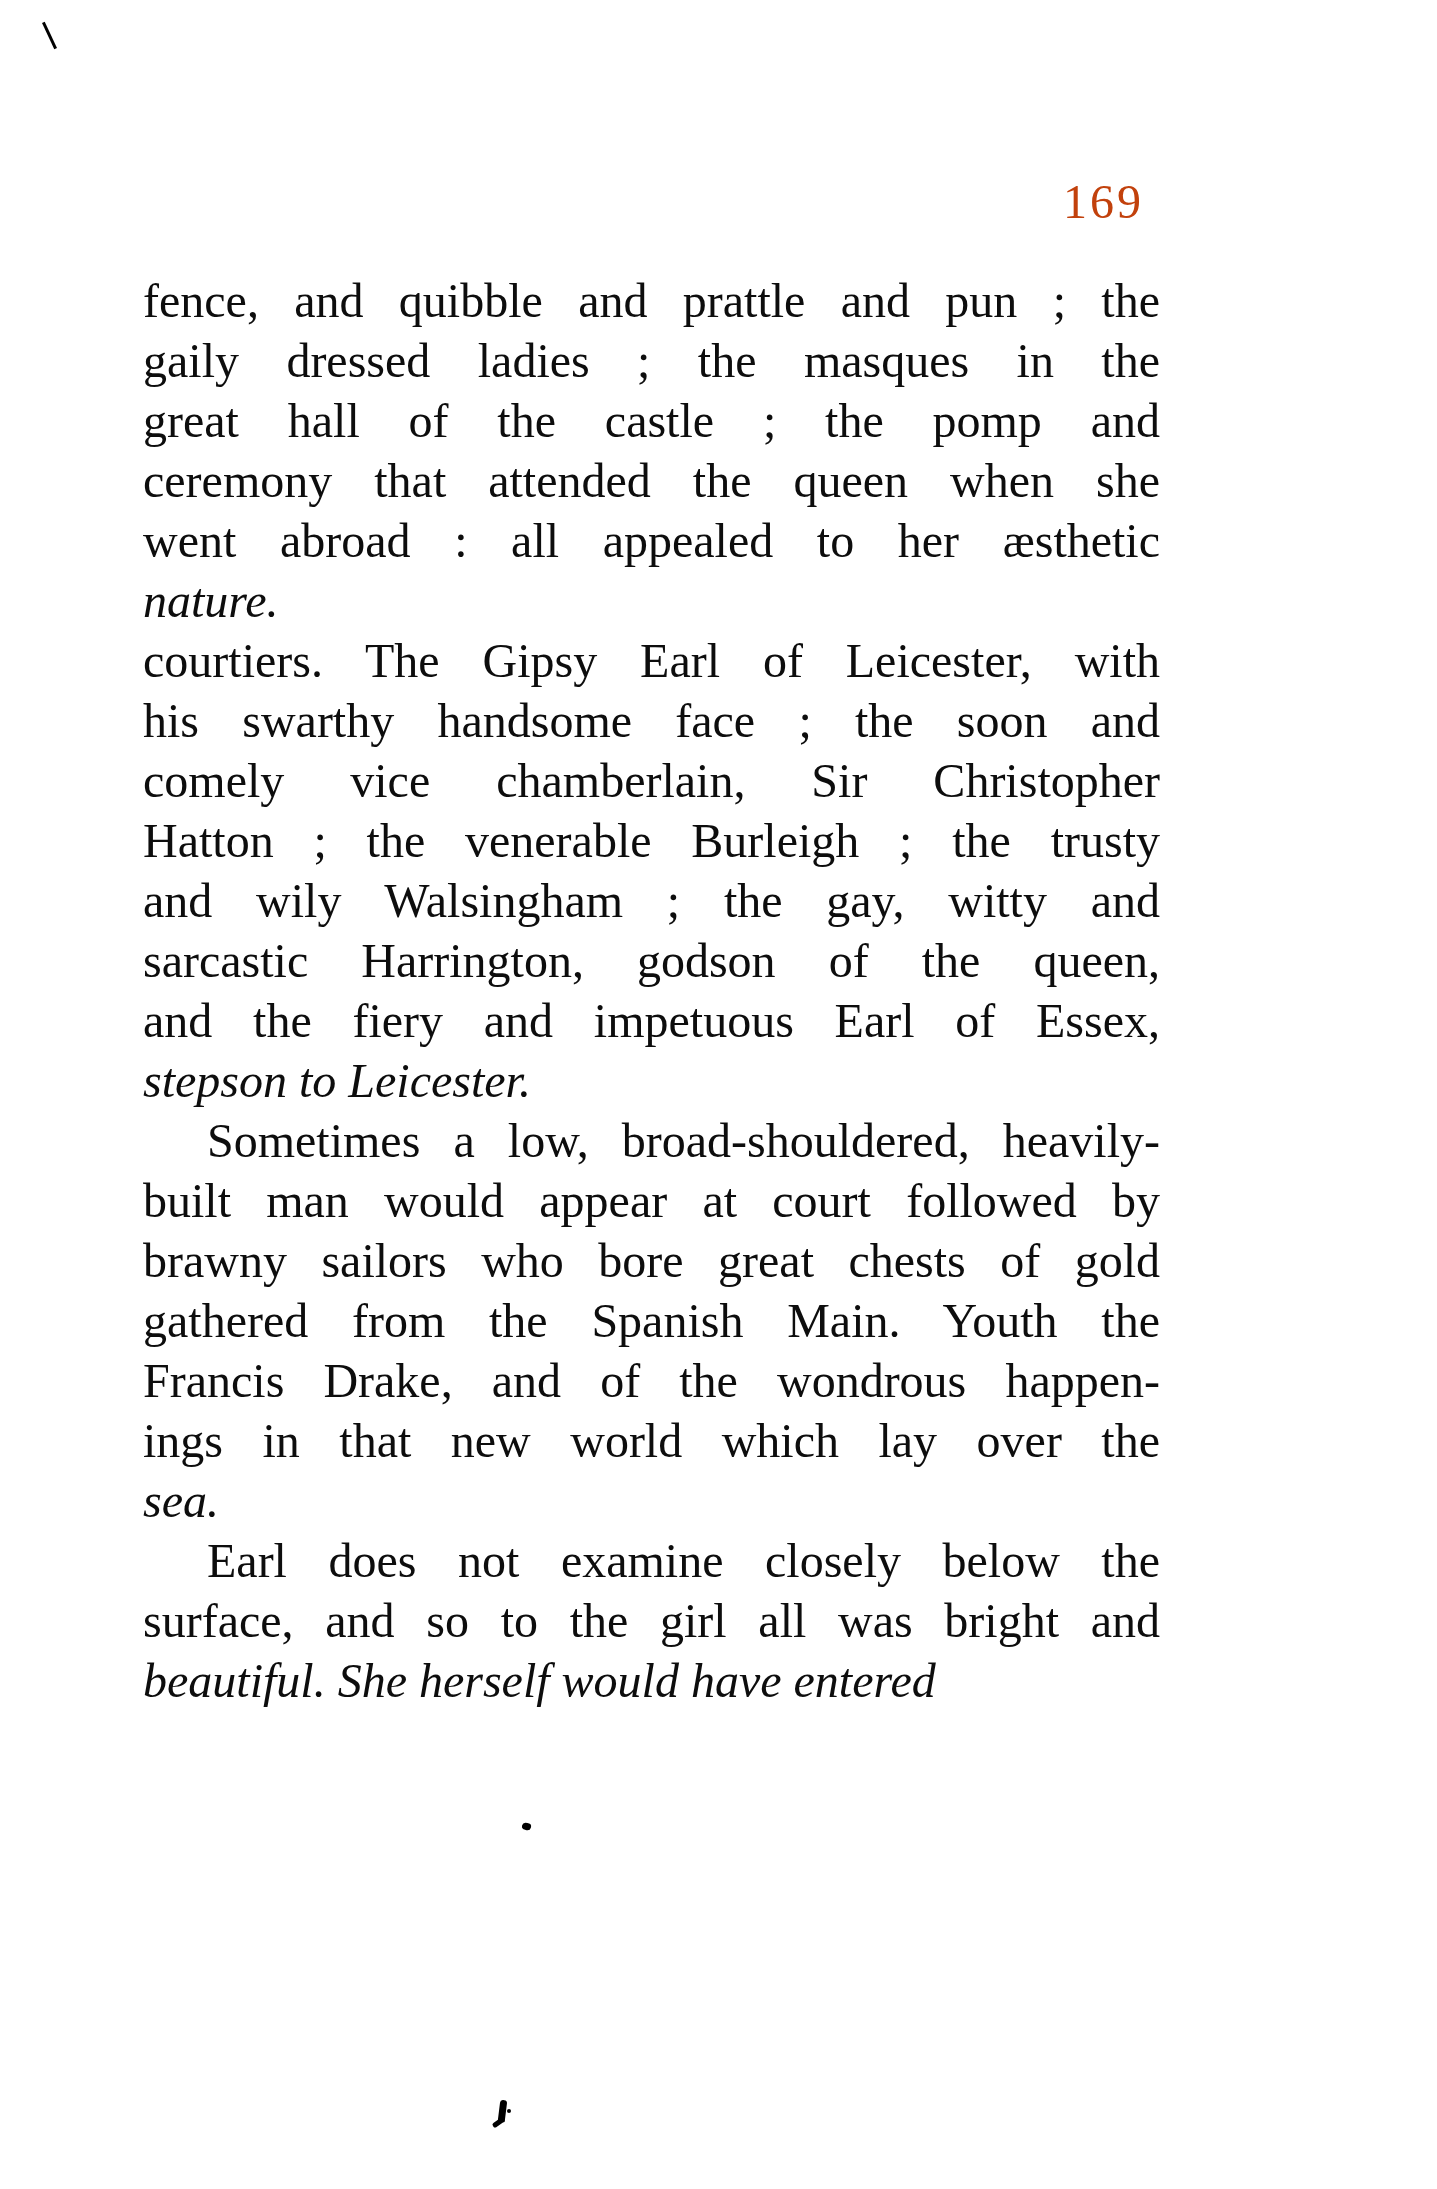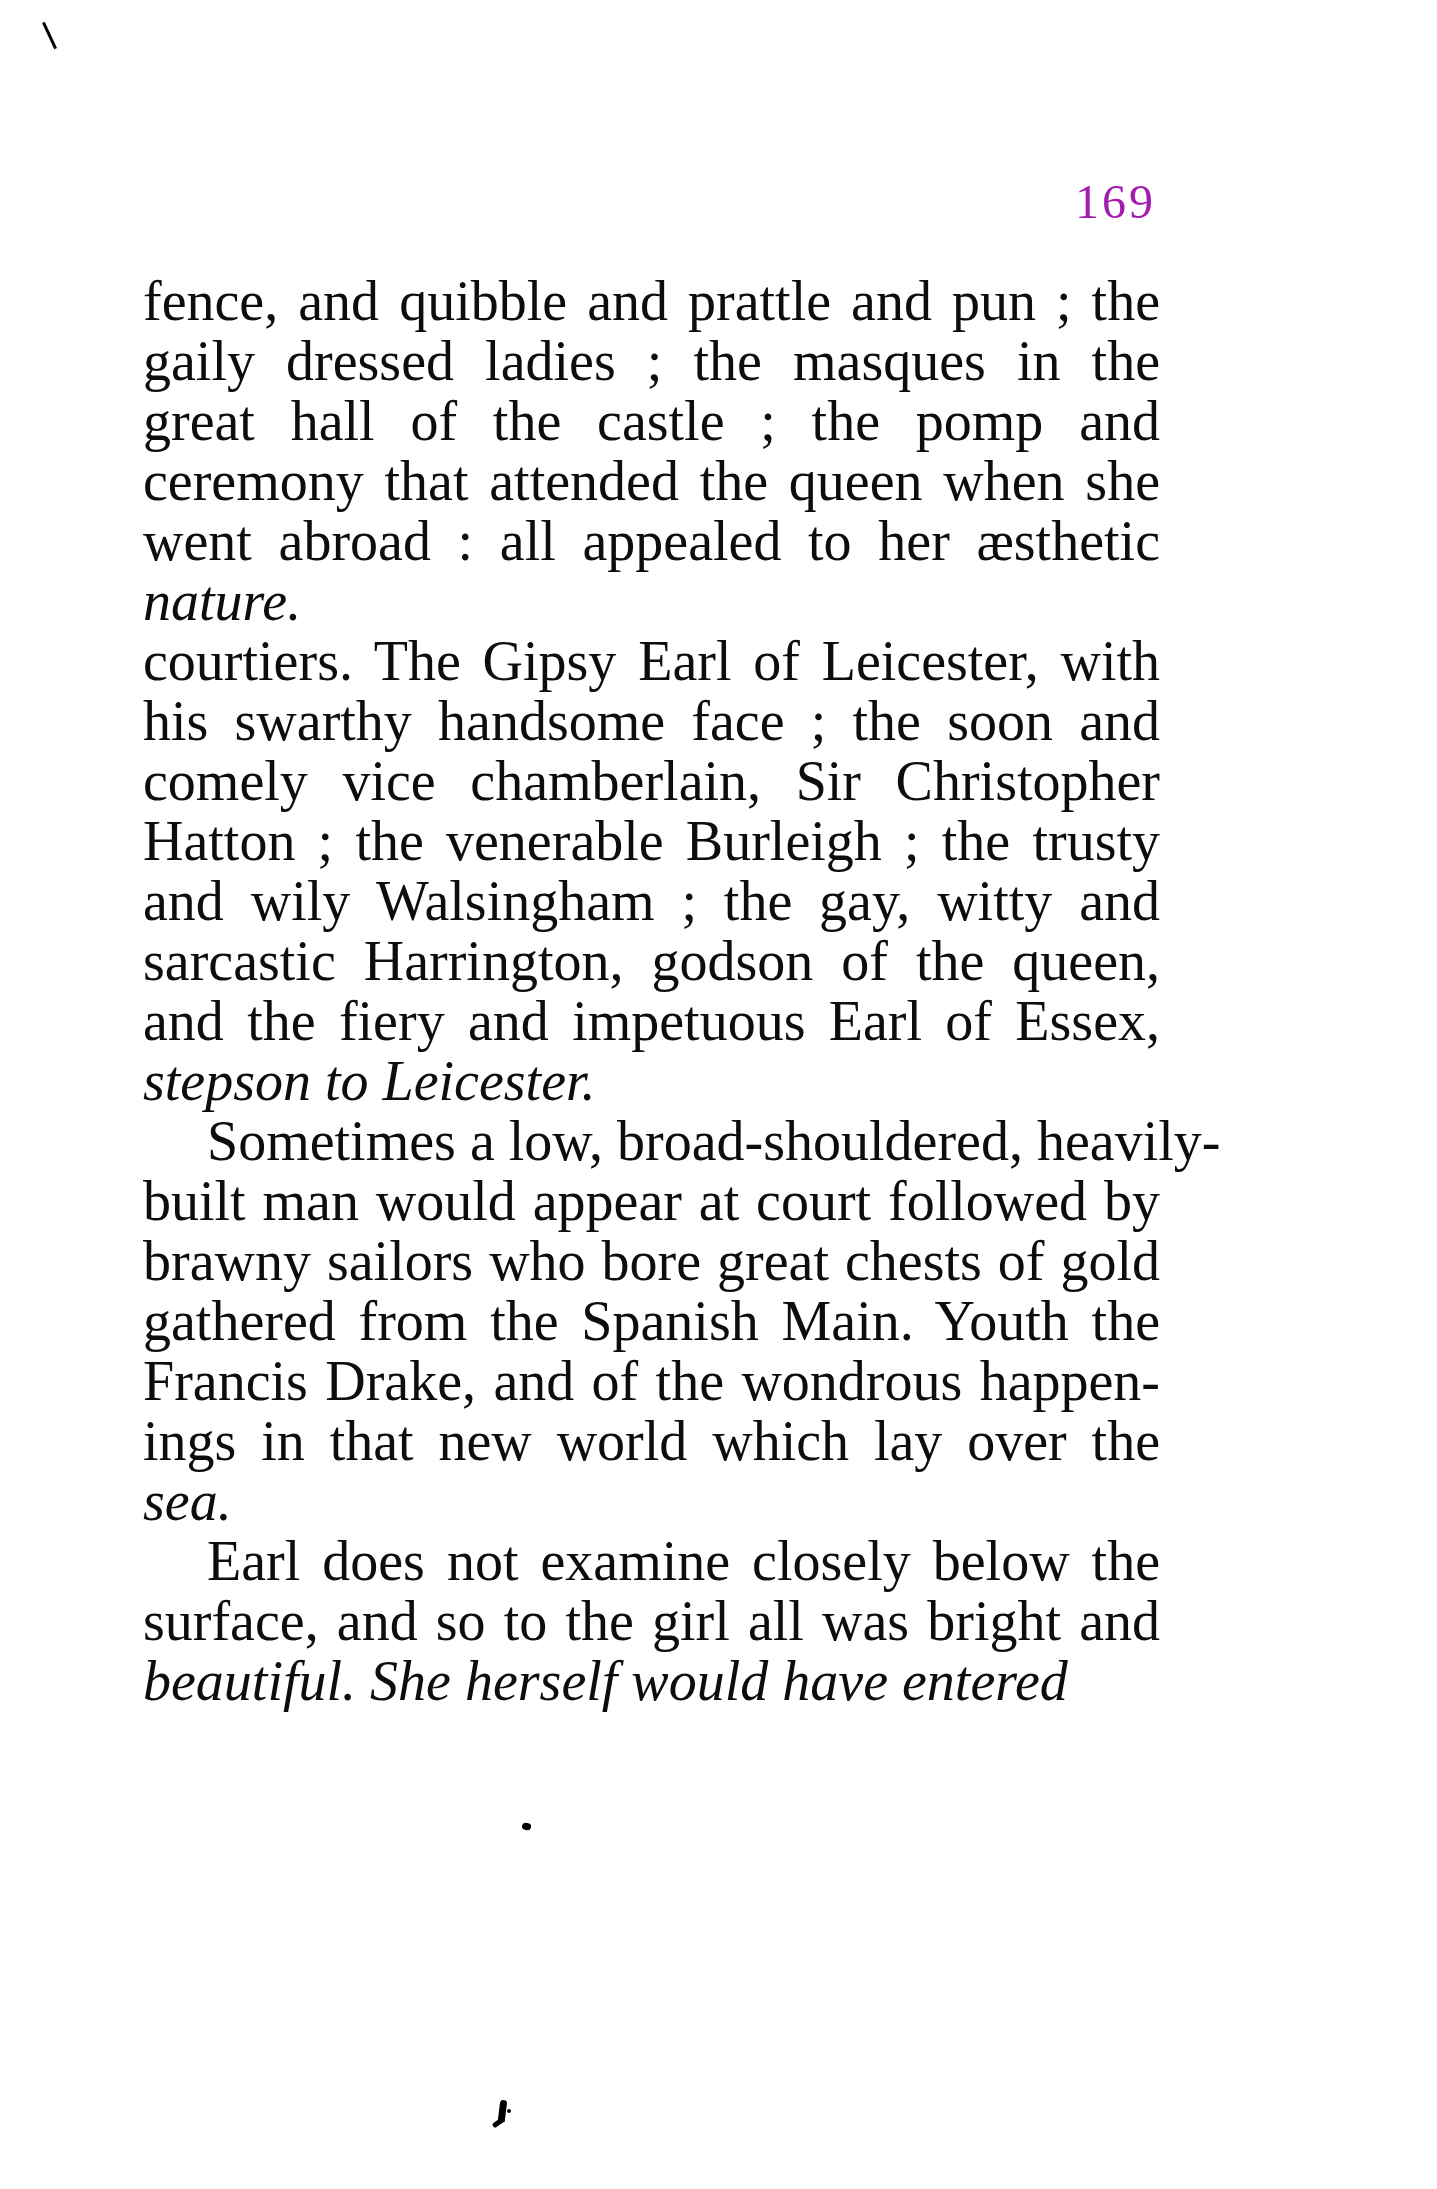--- a/index.html
+++ b/index.html
@@ -32,35 +32,35 @@
     transform: translateX(-30px);
     font-style: italic;
     font-size: 58px;
     line-height: 60px;
     letter-spacing: 5px;
     word-spacing: 14px;
     color: #0c0c0c;
   }
   .folio {
     position: absolute;
-    right: 4px;
+    right: 16px;
     top: 4px;
     font-size: 48px;
     line-height: 60px;
     letter-spacing: 3px;
-    color: #a21caf;
+    color: #c2410c;
   }
 
   
   .text-block {
     position: absolute;
     left: 143px;
     top: 271px;
     width: 1017px;
-    font-size: 56px;
+    font-size: 48px;
     color: #0d0d0d;
   }
   .para { margin: 0; padding: 0; }
   .ln {
     height: 60px;
     line-height: 60px;
     text-align: justify;
     text-align-last: justify;
     text-justify: inter-word;
     white-space: nowrap;

